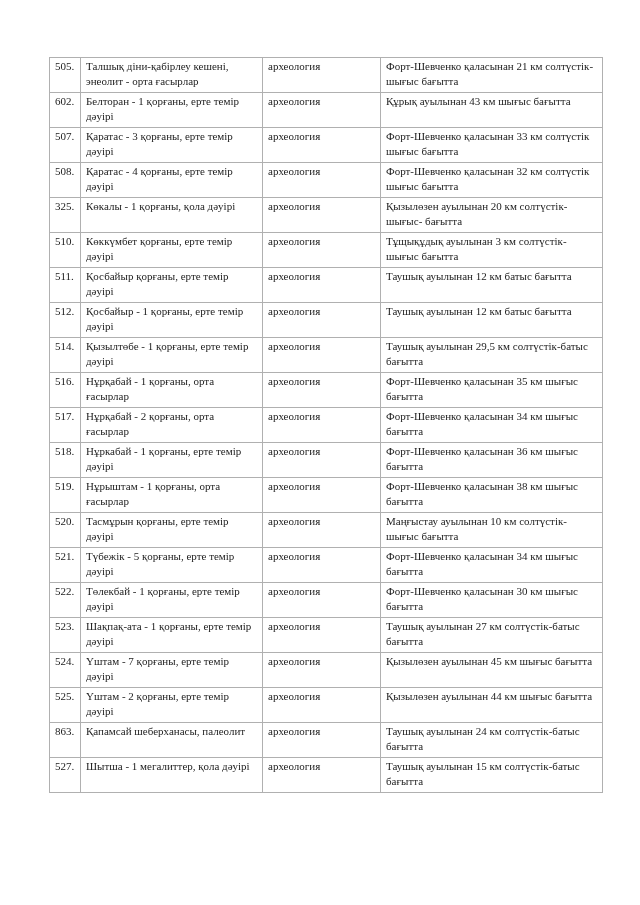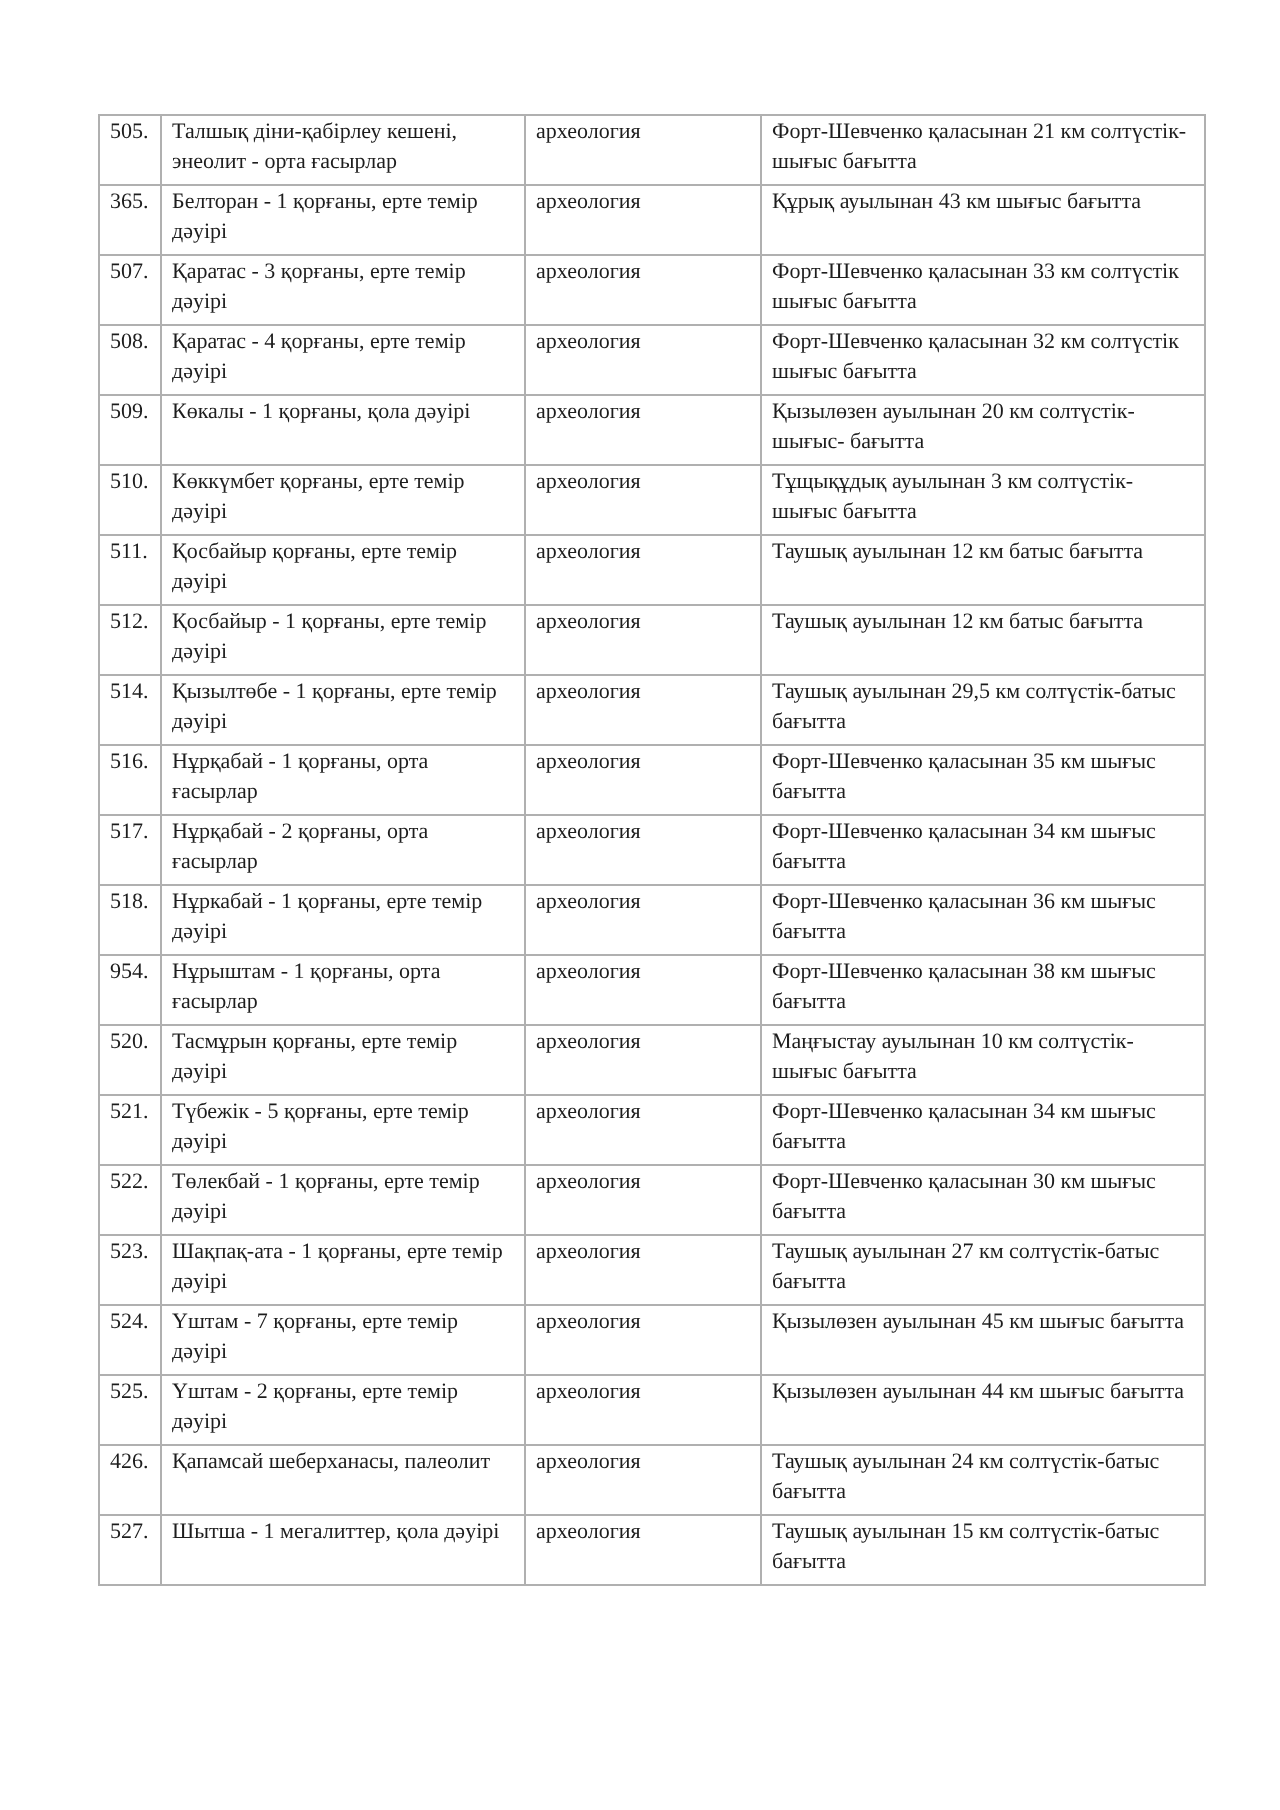--- a/index.html
+++ b/index.html
@@ -51,39 +51,39 @@
       <col class="w-loc">
     </colgroup>
     <tbody id="table-body">
         <tr>
     <td class="c-num">505.</td>
     <td class="c-name">Талшық діни-қабірлеу кешені, энеолит - орта ғасырлар</td>
     <td class="c-type">археология</td>
     <td class="c-loc">Форт-Шевченко қаласынан 21 км солтүстік-шығыс бағытта</td>
   </tr>
         <tr>
-    <td class="c-num">365.</td>
+    <td class="c-num">602.</td>
     <td class="c-name">Белторан - 1 қорғаны, ерте темір дәуірі</td>
     <td class="c-type">археология</td>
     <td class="c-loc">Құрық ауылынан 43 км шығыс бағытта</td>
   </tr>
         <tr>
     <td class="c-num">507.</td>
     <td class="c-name">Қаратас - 3 қорғаны, ерте темір дәуірі</td>
     <td class="c-type">археология</td>
     <td class="c-loc">Форт-Шевченко қаласынан 33 км солтүстік шығыс бағытта</td>
   </tr>
         <tr>
     <td class="c-num">508.</td>
     <td class="c-name">Қаратас - 4 қорғаны, ерте темір дәуірі</td>
     <td class="c-type">археология</td>
     <td class="c-loc">Форт-Шевченко қаласынан 32 км солтүстік шығыс бағытта</td>
   </tr>
         <tr>
-    <td class="c-num">509.</td>
+    <td class="c-num">325.</td>
     <td class="c-name">Көкалы - 1 қорғаны, қола дәуірі</td>
     <td class="c-type">археология</td>
     <td class="c-loc">Қызылөзен ауылынан 20 км солтүстік-шығыс- бағытта</td>
   </tr>
         <tr>
     <td class="c-num">510.</td>
     <td class="c-name">Көккүмбет қорғаны, ерте темір дәуірі</td>
     <td class="c-type">археология</td>
     <td class="c-loc">Тұщықұдық ауылынан 3 км солтүстік-шығыс бағытта</td>
   </tr>
@@ -117,21 +117,21 @@
     <td class="c-type">археология</td>
     <td class="c-loc">Форт-Шевченко қаласынан 34 км шығыс бағытта</td>
   </tr>
         <tr>
     <td class="c-num">518.</td>
     <td class="c-name">Нұркабай - 1 қорғаны, ерте темір дәуірі</td>
     <td class="c-type">археология</td>
     <td class="c-loc">Форт-Шевченко қаласынан 36 км шығыс бағытта</td>
   </tr>
         <tr>
-    <td class="c-num">954.</td>
+    <td class="c-num">519.</td>
     <td class="c-name">Нұрыштам - 1 қорғаны, орта ғасырлар</td>
     <td class="c-type">археология</td>
     <td class="c-loc">Форт-Шевченко қаласынан 38 км шығыс бағытта</td>
   </tr>
         <tr>
     <td class="c-num">520.</td>
     <td class="c-name">Тасмұрын қорғаны, ерте темір дәуірі</td>
     <td class="c-type">археология</td>
     <td class="c-loc">Маңғыстау ауылынан 10 км солтүстік-шығыс бағытта</td>
   </tr>
@@ -159,21 +159,21 @@
     <td class="c-type">археология</td>
     <td class="c-loc">Қызылөзен ауылынан 45 км шығыс бағытта</td>
   </tr>
         <tr>
     <td class="c-num">525.</td>
     <td class="c-name">Үштам - 2 қорғаны, ерте темір дәуірі</td>
     <td class="c-type">археология</td>
     <td class="c-loc">Қызылөзен ауылынан 44 км шығыс бағытта</td>
   </tr>
         <tr>
-    <td class="c-num">426.</td>
+    <td class="c-num">863.</td>
     <td class="c-name">Қапамсай шеберханасы, палеолит</td>
     <td class="c-type">археология</td>
     <td class="c-loc">Таушық ауылынан 24 км солтүстік-батыс бағытта</td>
   </tr>
         <tr>
     <td class="c-num">527.</td>
     <td class="c-name">Шытша - 1 мегалиттер, қола дәуірі</td>
     <td class="c-type">археология</td>
     <td class="c-loc">Таушық ауылынан 15 км солтүстік-батыс бағытта</td>
   </tr>

